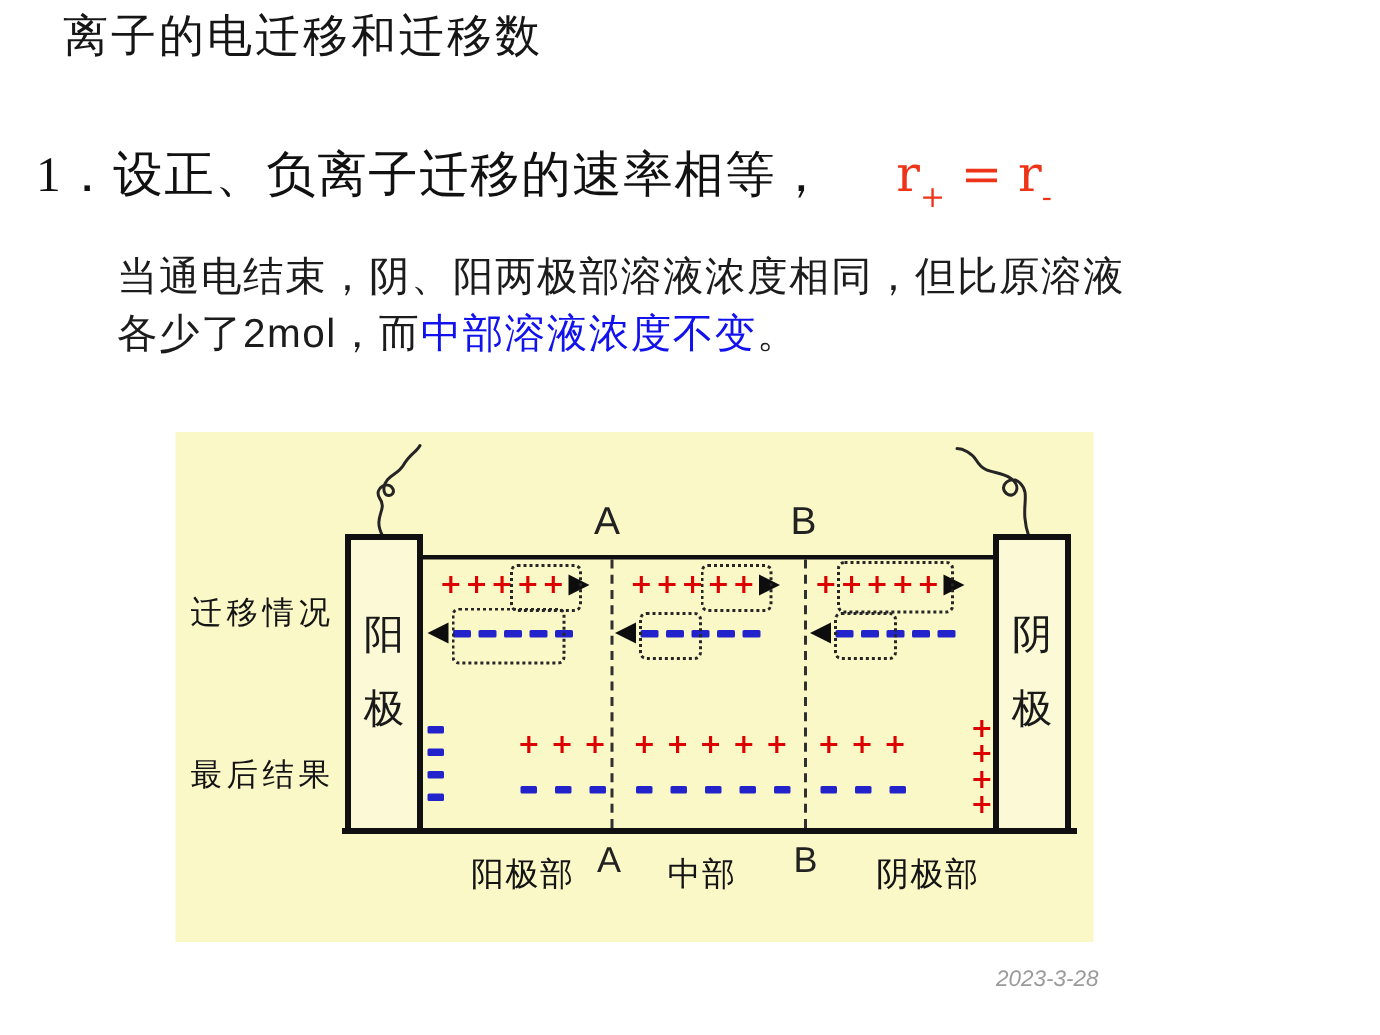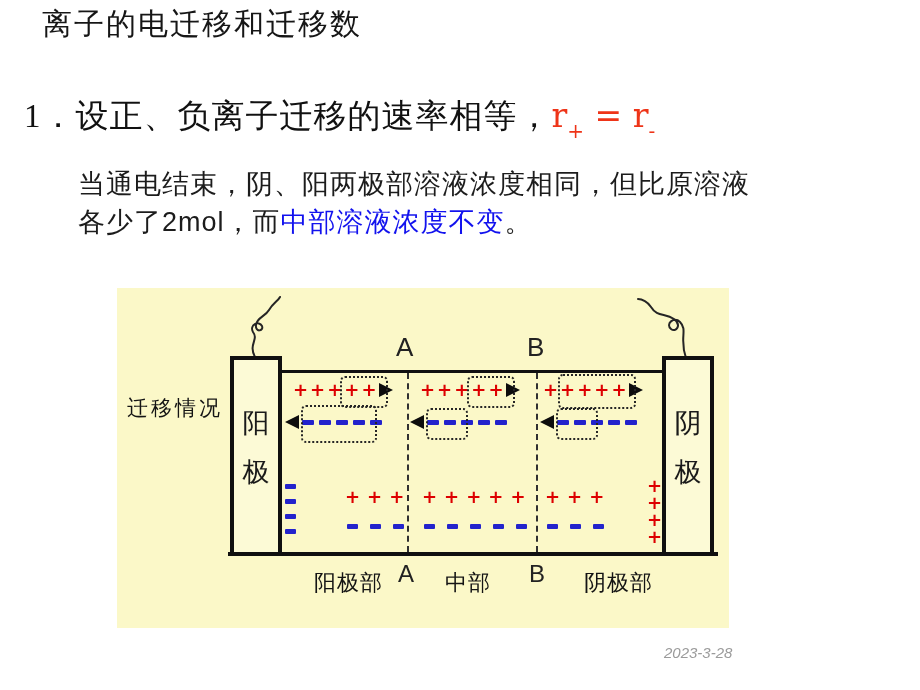--- a/index.html
+++ b/index.html
@@ -3,21 +3,21 @@
 <meta charset="utf-8">
 <style>
   html,body{margin:0;padding:0;}
   body{width:920px;height:690px;background:#ffffff;position:relative;overflow:hidden;
        font-family:"Liberation Serif",serif;color:#141414;}
   .abs{position:absolute;}
 
   
   #title{left:42px;top:4px;font-size:30px;letter-spacing:2px;color:#161616;}
   #point{left:24px;top:94px;font-size:33px;letter-spacing:1px;color:#111;white-space:nowrap;}
-  #point .formula{color:var(--formula-red,#ee3418);font-family:"DejaVu Serif",serif;letter-spacing:0;}
+  #point .formula{color:var(--formula-red,#ee3418);font-family:"DejaVu Serif",serif;letter-spacing:0;margin-left:46px;}
   #point .formula sub{font-size:20px;position:relative;top:3px;}
   #para{left:78px;top:165px;font-size:27px;line-height:38px;letter-spacing:1px;
         font-family:"Liberation Sans",sans-serif;color:#1c1c1c;white-space:nowrap;}
   #para .hl{color:var(--highlight-blue,#1212ee);}
   #date{left:664px;top:644px;font-size:15px;color:#9b9b9b;font-family:"Liberation Sans",sans-serif;font-style:italic;}
 
   
   #diagram{left:117px;top:288px;width:612px;height:340px;background:var(--background,#fbf8c8);}
   .elec{box-sizing:border-box;width:52px;height:200px;border:4px solid #101010;
         background:#fcfad6;display:flex;flex-direction:column;align-items:center;
@@ -91,20 +91,21 @@
       <span>阴</span>
       <span>极</span>
     </div>
 
     <div class="abs hline" style="left:165px;top:82px;width:380px;height:3px;"></div>
     <div class="abs hline" style="left:111px;top:264px;width:490px;height:4px;"></div>
     <div class="abs vdash" style="left:290px;top:85px;height:179px;"></div>
     <div class="abs vdash" style="left:419px;top:85px;height:179px;"></div>
 
     <div class="abs rowlab" style="left:10px;top:106px;">迁移情况</div>
+    <div class="abs rowlab" style="left:10px;top:214px;">最后结果</div>
 
     <div class="abs row" style="left:176px;top:94px;">
       <span class="ions cations">
           <i>+</i>
           <i>+</i>
           <i>+</i>
           <i>+</i>
           <i>+</i>
         </span>
       <span class="arr-r"></span>

